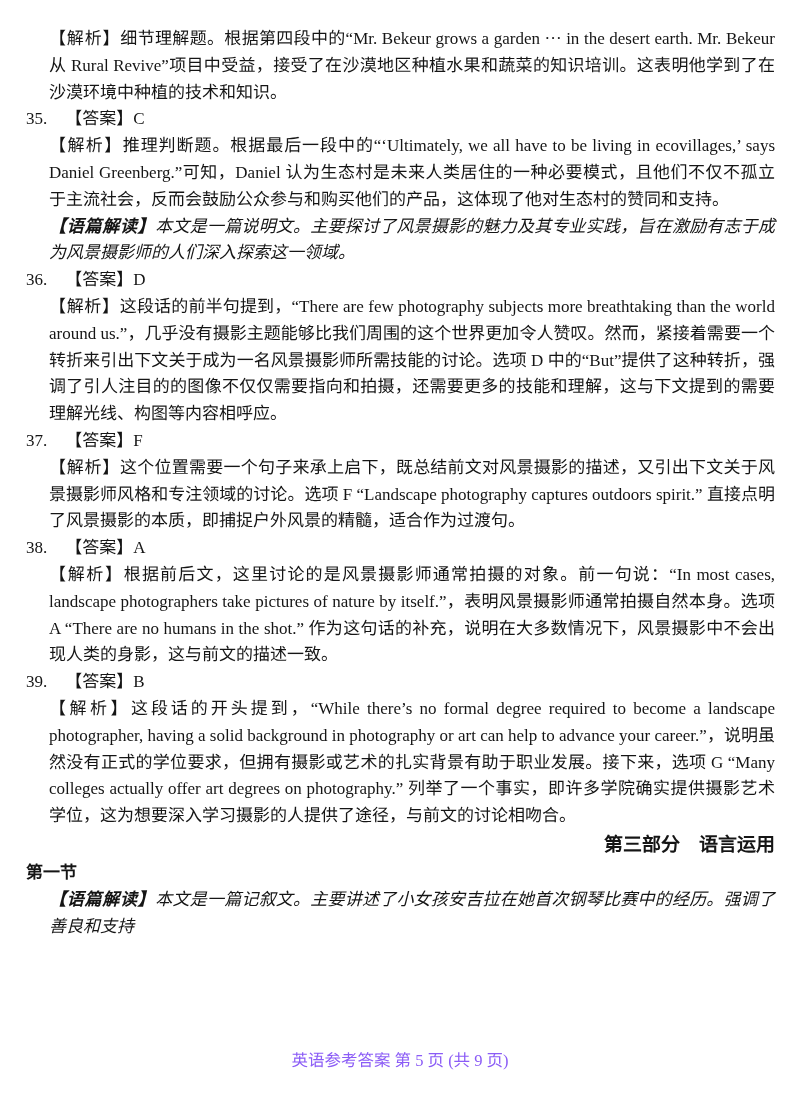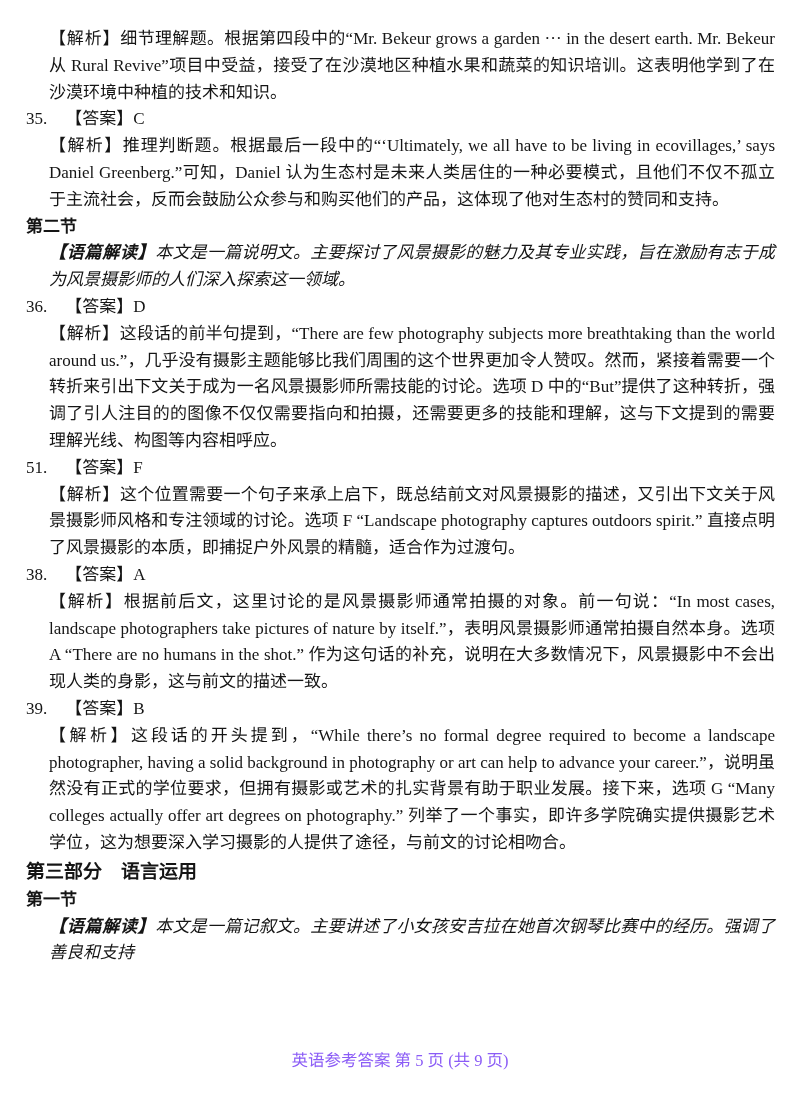--- a/index.html
+++ b/index.html
@@ -44,21 +44,21 @@
     font-weight: bold;
     font-family: "Liberation Sans", "DejaVu Sans", sans-serif;
   }
   .reading {
     font-style: italic; 
   }
   .reading .lbl {
     font-weight: bold;
   }
   .part-head {
-    text-align: left;
+    text-align: right;
     font-weight: bold;
     font-size: 19px;
     line-height: 30px;
     font-family: "Liberation Sans", "DejaVu Sans", sans-serif;
   }
   .footer {
     position: absolute;
     left: 0;
     right: 0;
     top: 1048px;
@@ -71,29 +71,28 @@
 <body>
 
 <div class="page">
 
   <p class="para"><span class="lbl">【解析】</span><span>细节理解题。根据第四段中的“Mr. Bekeur grows a garden ··· in the desert earth. Mr. Bekeur 从 Rural Revive”项目中受益，接受了在沙漠地区种植水果和蔬菜的知识培训。这表明他学到了在沙漠环境中种植的技术和知识。</span></p>
 
   <div class="answer-line"><span class="num">35.</span><span class="lbl">【答案】</span><span>C</span></div>
 
   <p class="para"><span class="lbl">【解析】</span><span>推理判断题。根据最后一段中的“‘Ultimately, we all have to be living in ecovillages,’ says Daniel Greenberg.”可知，Daniel 认为生态村是未来人类居住的一种必要模式，且他们不仅不孤立于主流社会，反而会鼓励公众参与和购买他们的产品，这体现了他对生态村的赞同和支持。</span></p>
 
-  <div class="section-head">第二节</div>
 
   <p class="para reading"><span class="lbl">【语篇解读】</span><span>本文是一篇说明文。主要探讨了风景摄影的魅力及其专业实践，旨在激励有志于成为风景摄影师的人们深入探索这一领域。</span></p>
 
   <div class="answer-line"><span class="num">36.</span><span class="lbl">【答案】</span><span>D</span></div>
 
   <p class="para"><span class="lbl">【解析】</span><span>这段话的前半句提到，“There are few photography subjects more breathtaking than the world around us.”，几乎没有摄影主题能够比我们周围的这个世界更加令人赞叹。然而，紧接着需要一个转折来引出下文关于成为一名风景摄影师所需技能的讨论。选项 D 中的“But”提供了这种转折，强调了引人注目的的图像不仅仅需要指向和拍摄，还需要更多的技能和理解，这与下文提到的需要理解光线、构图等内容相呼应。</span></p>
 
-  <div class="answer-line"><span class="num">51.</span><span class="lbl">【答案】</span><span>F</span></div>
+  <div class="answer-line"><span class="num">37.</span><span class="lbl">【答案】</span><span>F</span></div>
 
   <p class="para"><span class="lbl">【解析】</span><span>这个位置需要一个句子来承上启下，既总结前文对风景摄影的描述，又引出下文关于风景摄影师风格和专注领域的讨论。选项 F “Landscape photography captures outdoors spirit.” 直接点明了风景摄影的本质，即捕捉户外风景的精髓，适合作为过渡句。</span></p>
 
   <div class="answer-line"><span class="num">38.</span><span class="lbl">【答案】</span><span>A</span></div>
 
   <p class="para"><span class="lbl">【解析】</span><span>根据前后文，这里讨论的是风景摄影师通常拍摄的对象。前一句说：“In most cases, landscape photographers take pictures of nature by itself.”，表明风景摄影师通常拍摄自然本身。选项 A “There are no humans in the shot.” 作为这句话的补充，说明在大多数情况下，风景摄影中不会出现人类的身影，这与前文的描述一致。</span></p>
 
   <div class="answer-line"><span class="num">39.</span><span class="lbl">【答案】</span><span>B</span></div>
 
 

